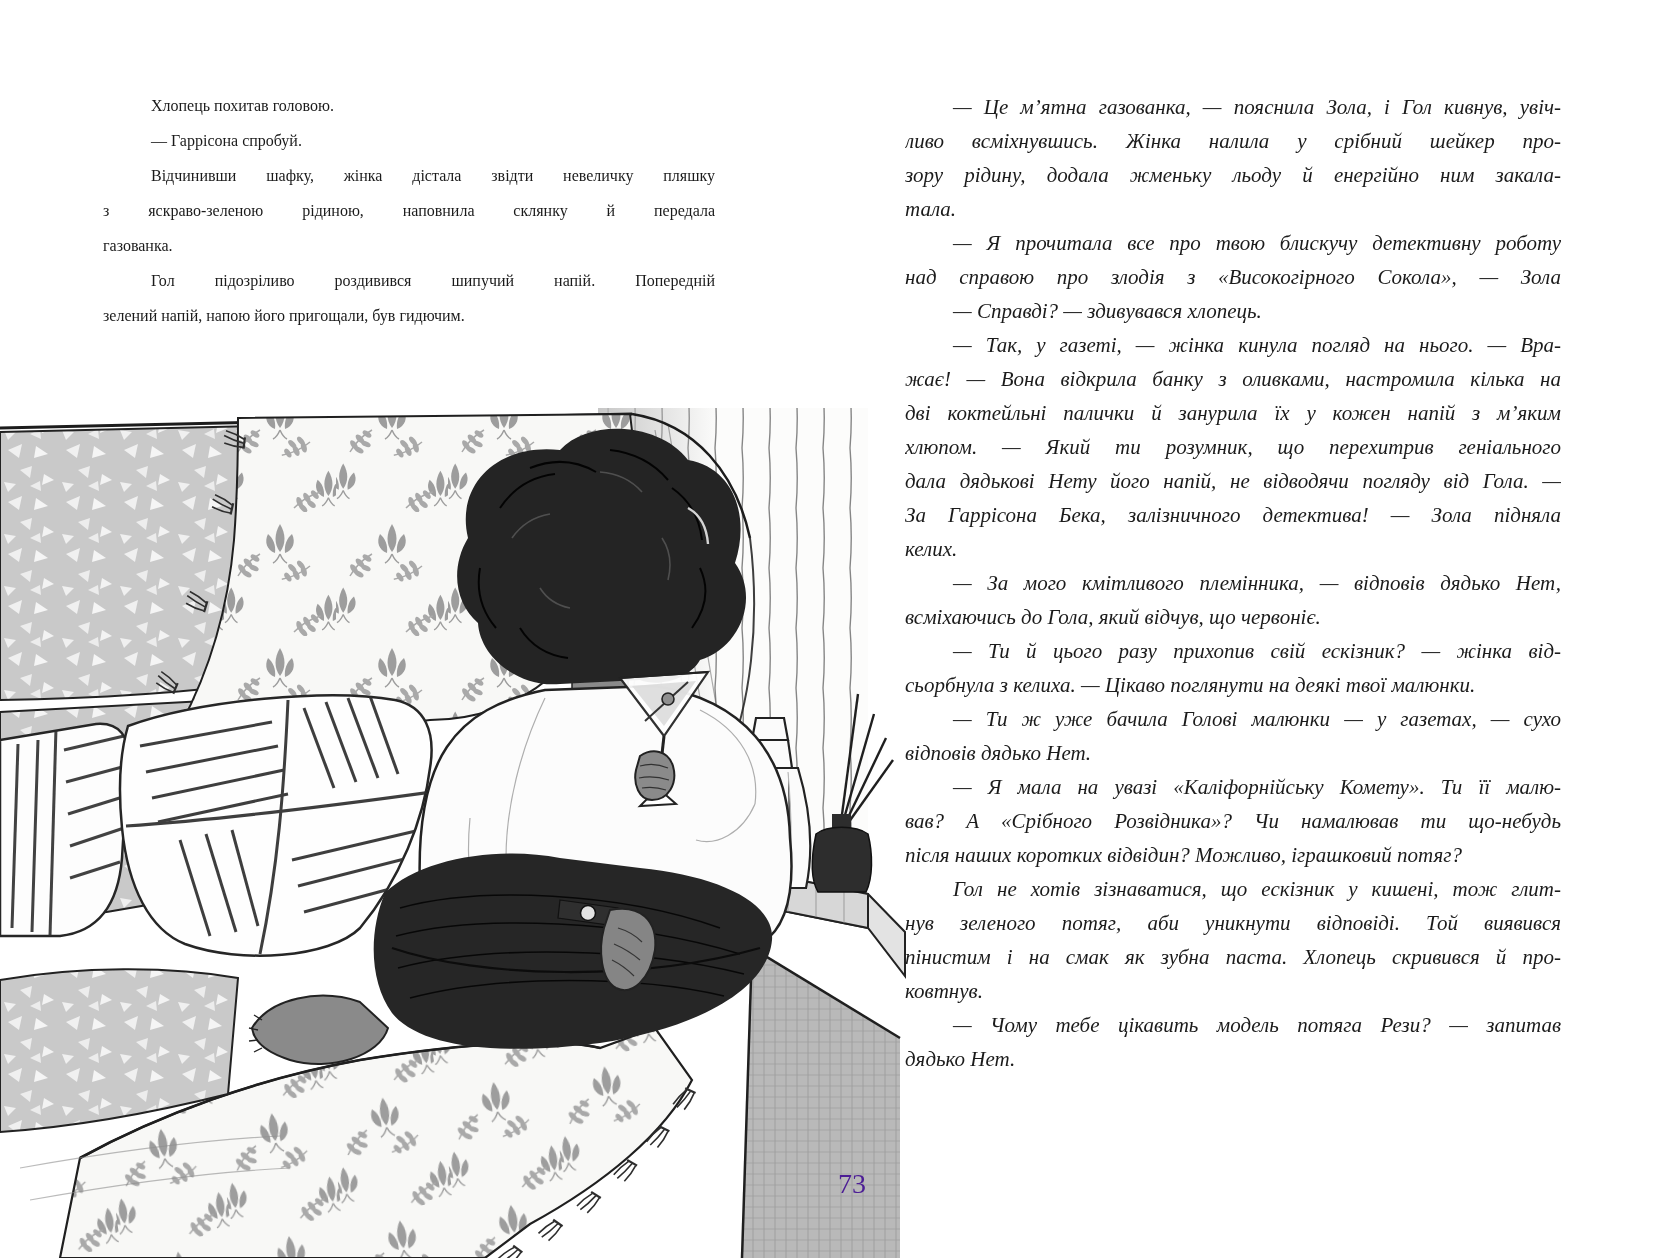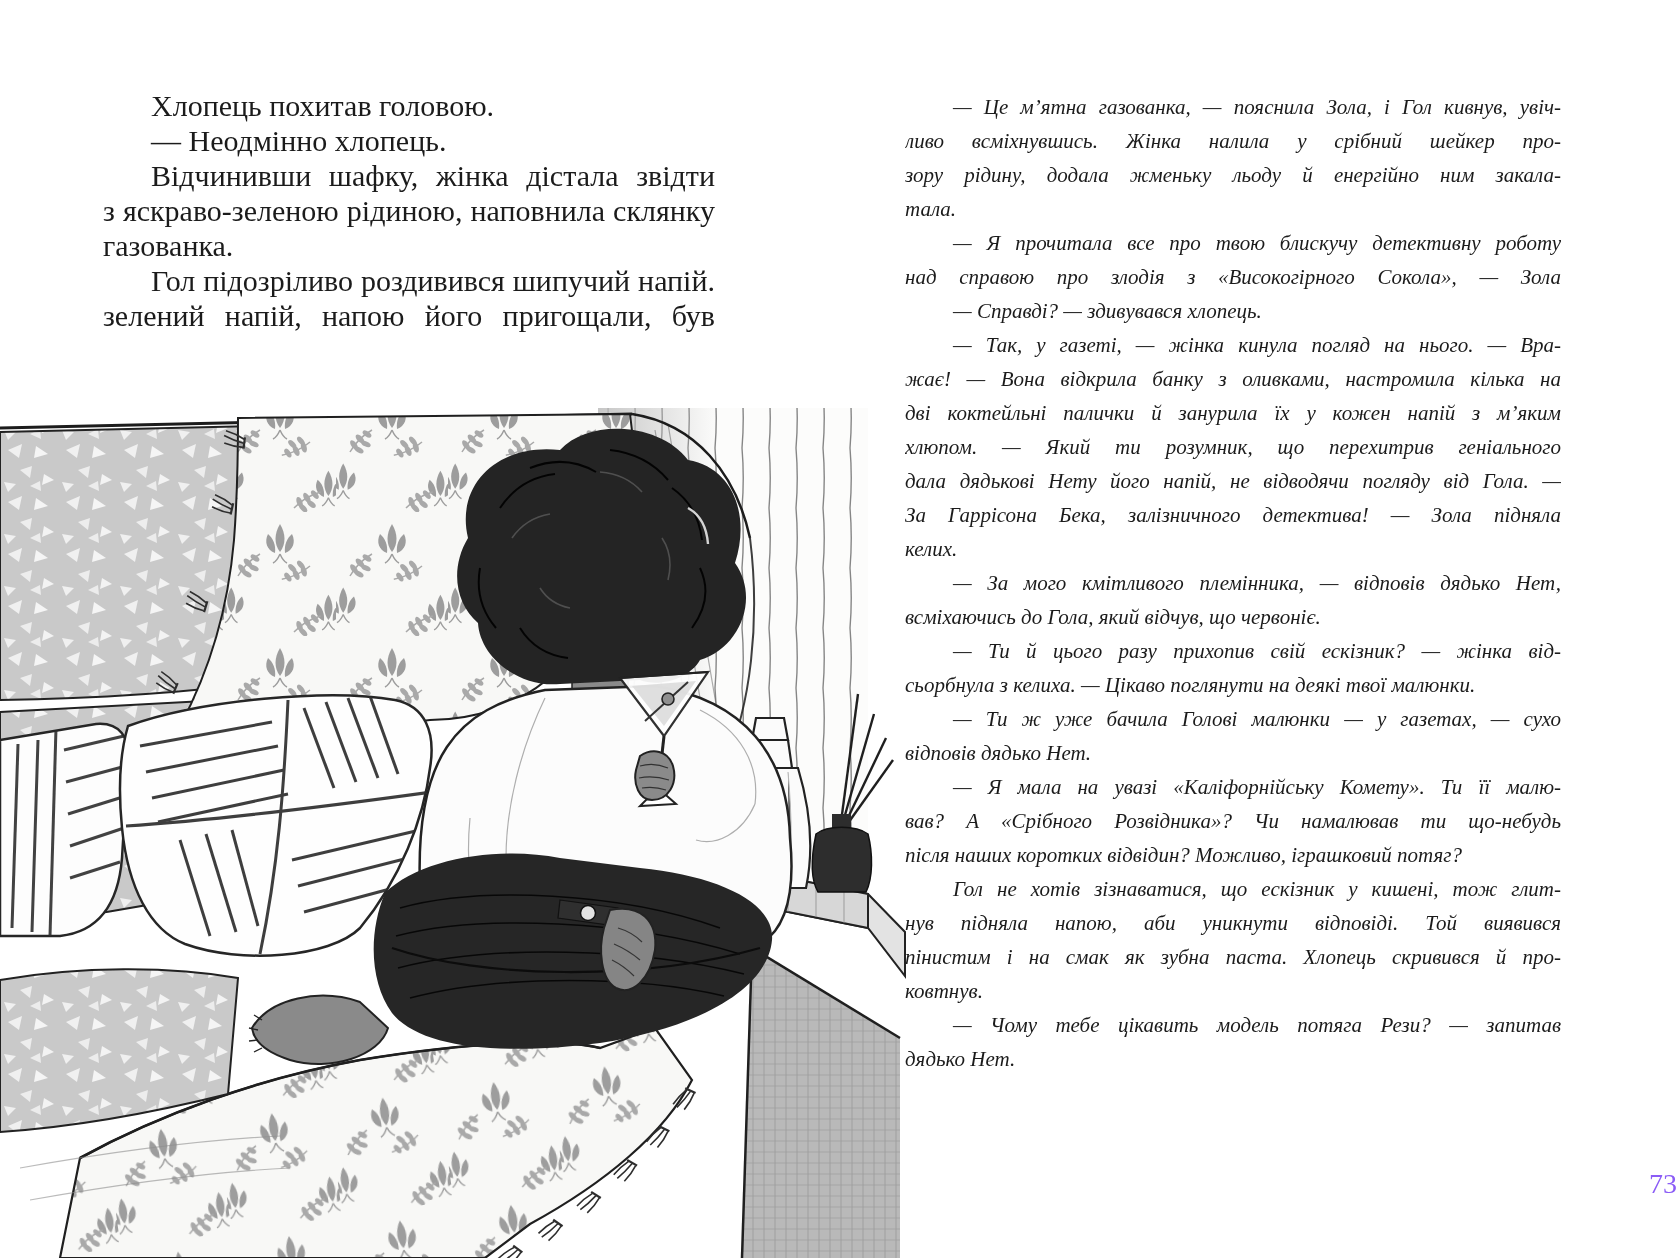--- a/index.html
+++ b/index.html
@@ -19,50 +19,50 @@
     text-align:justify;
     text-align-last:justify;
     overflow:hidden;
     white-space:normal;
   }
   .line.fin{text-align-last:left;}
   .line.ind{padding-left:48px;}
 
   #left-text{
     position:absolute;left:103px;top:88px;width:612px;
-    font-size:30px;
+    font-size:16px;
   }
   #left-text .line{line-height:35px;height:35px;}
 
   #right-text{
     position:absolute;left:67px;top:90px;width:656px;
     font-size:21px;
     font-style:italic;
   }
   #right-text .line{line-height:34px;height:34px;}
 
   #page-number{
     position:absolute;left:0;top:1168px;width:839px;
-    text-align:right;font-size:28px;color:#8b5cf6;
+    text-align:left;font-size:28px;color:#4c1d95;
   }
 
   #illustration{position:absolute;left:0;top:388px;}
 </style>
 </head>
 <body>
 
 <div class="spread">
 
   <div class="page left">
     <div id="left-text" class="textblock">
         <div class="para">
           <div class="line ind fin">Хлопець похитав головою.</div>
         </div>
         <div class="para">
-          <div class="line ind fin">— Неодмінно хлопець.</div>
+          <div class="line ind fin">— Гаррісона спробуй.</div>
         </div>
         <div class="para">
           <div class="line ind">Відчинивши шафку, жінка дістала звідти невеличку пляшку</div>
           <div class="line">з яскраво-зеленою рідиною, наповнила склянку й передала</div>
           <div class="line fin">газованка.</div>
         </div>
         <div class="para">
           <div class="line ind">Гол підозріливо роздивився шипучий напій. Попередній</div>
           <div class="line fin">зелений напій, напою його пригощали, був гидючим.</div>
         </div>
@@ -405,21 +405,21 @@
           <div class="line ind">— Ти ж уже бачила Голові малюнки — у газетах, — сухо</div>
           <div class="line fin">відповів дядько Нет.</div>
         </div>
         <div class="para">
           <div class="line ind">— Я мала на увазі «Каліфорнійську Комету». Ти її малю-</div>
           <div class="line">вав? А «Срібного Розвідника»? Чи намалював ти що-небудь</div>
           <div class="line fin">після наших коротких відвідин? Можливо, іграшковий потяг?</div>
         </div>
         <div class="para">
           <div class="line ind">Гол не хотів зізнаватися, що ескізник у кишені, тож глит-</div>
-          <div class="line">нув підняла напою, аби уникнути відповіді. Той виявився</div>
+          <div class="line">нув зеленого потяг, аби уникнути відповіді. Той виявився</div>
           <div class="line">пінистим і на смак як зубна паста. Хлопець скривився й про-</div>
           <div class="line fin">ковтнув.</div>
         </div>
         <div class="para">
           <div class="line ind">— Чому тебе цікавить модель потяга Рези? — запитав</div>
           <div class="line fin">дядько Нет.</div>
         </div>
       </div>
     <div id="page-number">73</div>
   </div>

